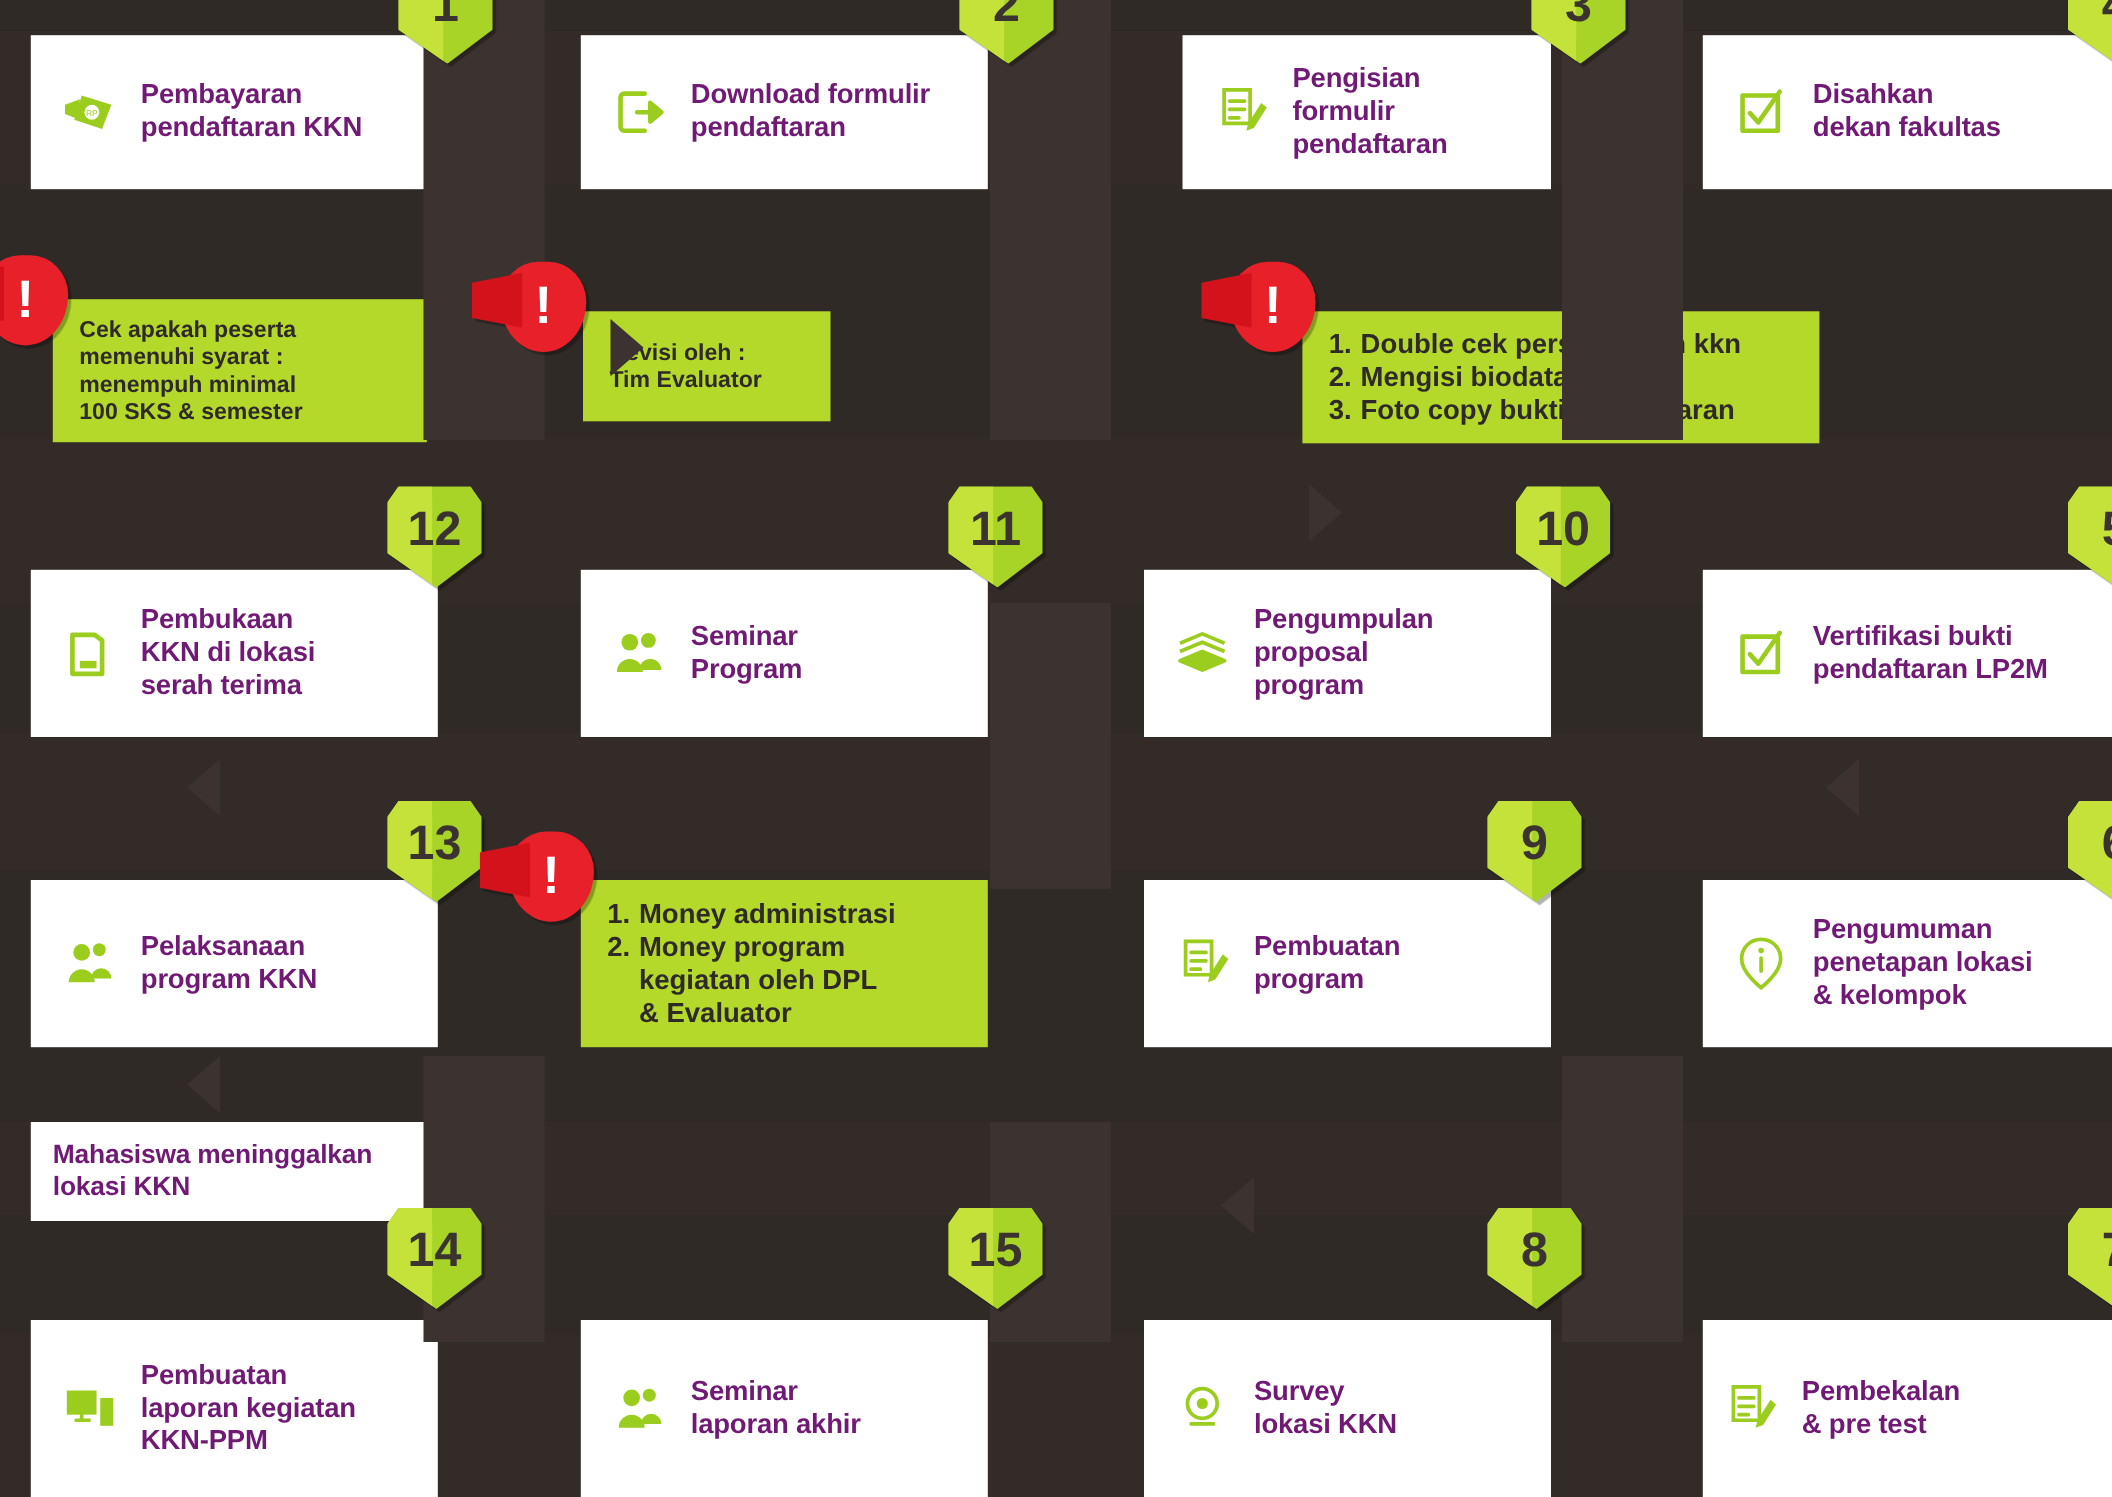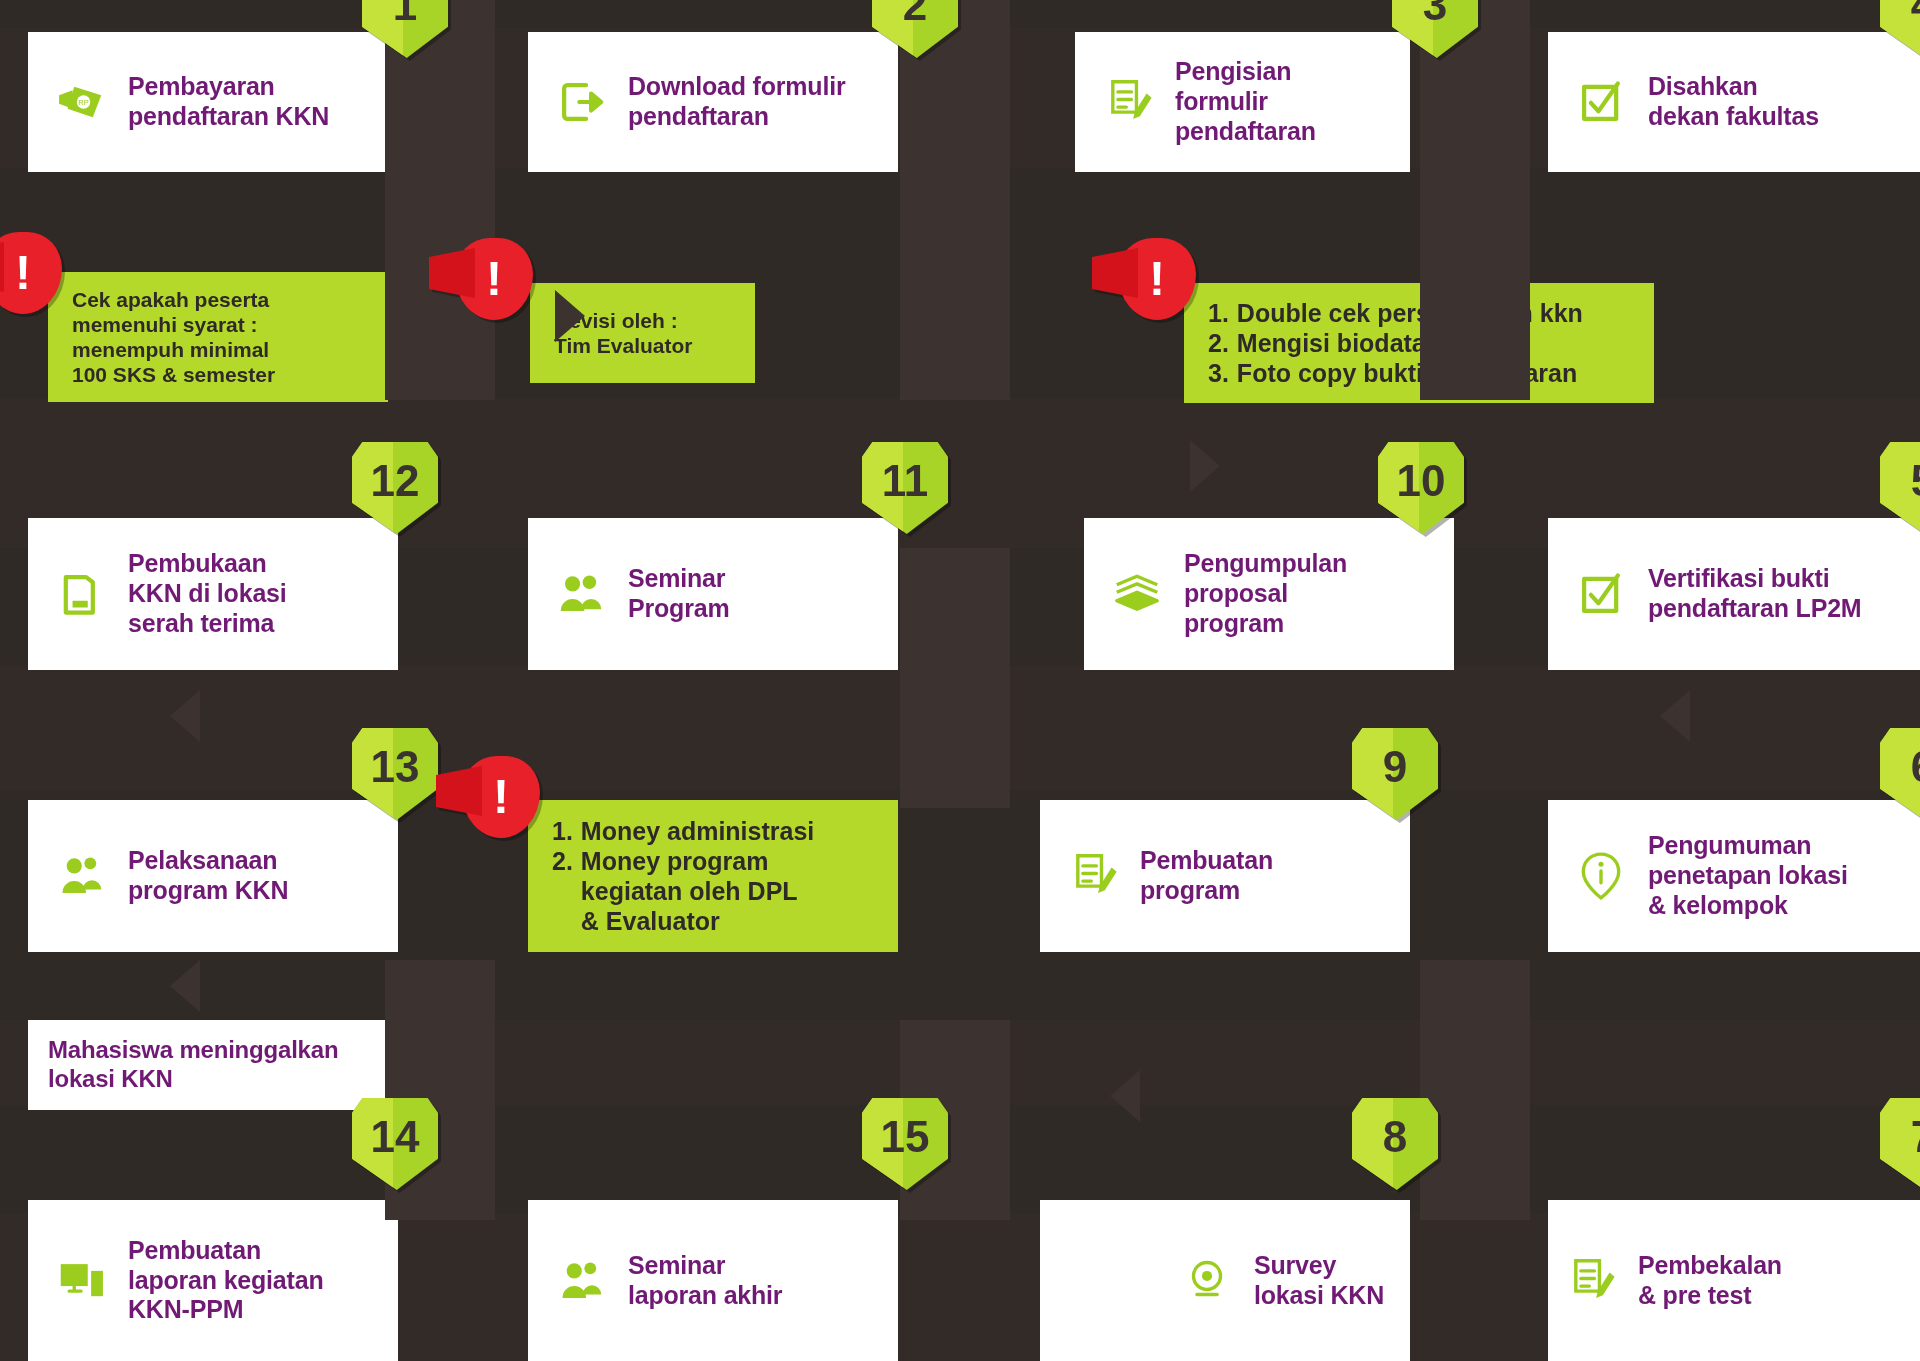--- a/index.html
+++ b/index.html
@@ -340,21 +340,21 @@
       </span>
       <span class="card-text">Seminar
 Program</span>
     </div>
   </div>
   <div class="badge" style="left:862px; top:442px;">
     <span class="shape"></span>
       <span class="num">11</span>
   </div>
 
-  <div class="node" style="left:1040px; top:518px; width:370px; height:152px;margin-left:44px;">
+  <div class="node" style="left:1040px; top:518px; width:370px; height:152px;">
     <div class="card" style="width:100%; height:100%;">
       <span class="card-icon">
         <svg viewBox="0 0 64 64" fill="none" stroke="currentColor" stroke-width="4" stroke-linejoin="round">
           <path d="M8 40 L32 30 L56 40 L32 50 Z" fill="currentColor"></path>
           <path d="M8 30 L32 20 L56 30"></path>
           <path d="M8 21 L32 11 L56 21"></path>
         </svg>
       </span>
       <span class="card-text">Pengumpulan
 proposal
@@ -497,21 +497,21 @@
       <span class="card-text">Seminar
 laporan akhir</span>
     </div>
   </div>
   <div class="badge" style="left:862px; top:1098px;">
     <span class="shape"></span>
       <span class="num">15</span>
   </div>
 
   <div class="node" style="left:1040px; top:1200px; width:370px; height:161px;">
-    <div class="card" style="width:100%; height:100%;justify-content:flex-end;">
+    <div class="card" style="width:100%; height:100%;">
       <span class="card-icon">
         <svg viewBox="0 0 64 64" fill="none" stroke="currentColor" stroke-width="4">
           <circle cx="32" cy="26" r="16"></circle>
           <circle cx="32" cy="26" r="6" fill="currentColor" stroke="none"></circle>
           <path d="M20 48 h24" stroke-linecap="round"></path>
         </svg>
       </span>
       <span class="card-text">Survey
 lokasi KKN</span>
     </div>

